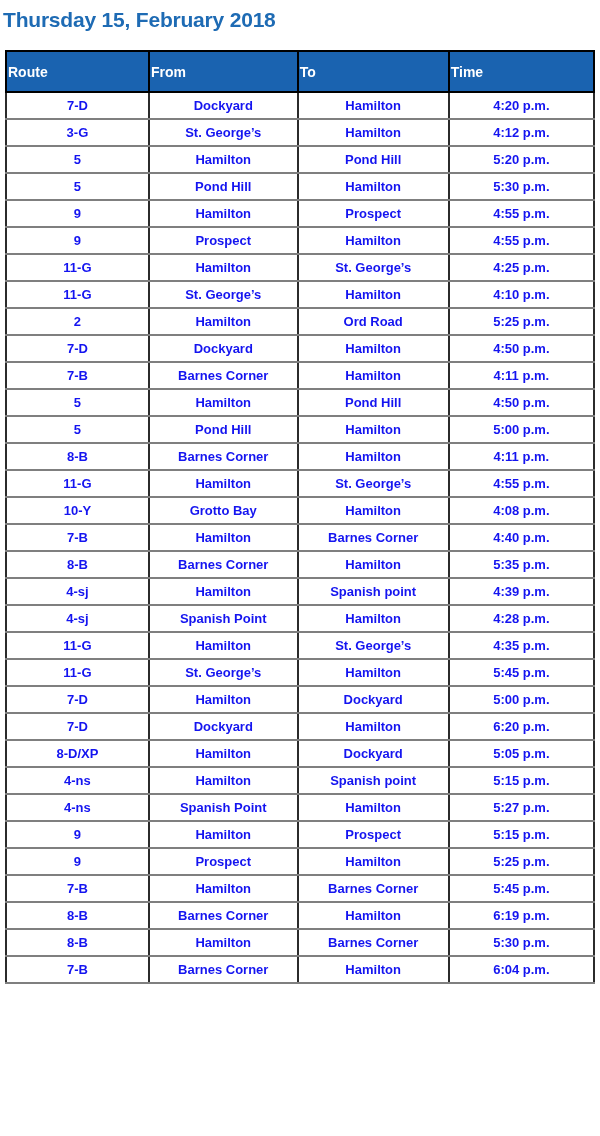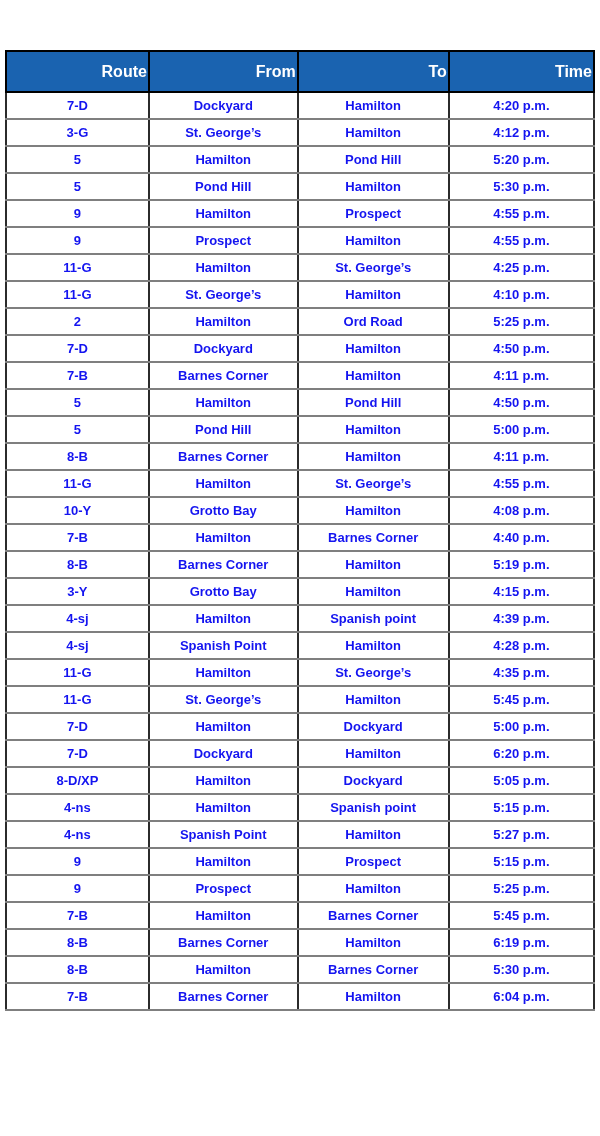--- a/index.html
+++ b/index.html
@@ -40,24 +40,24 @@
     left: 5px;
     top: 50px;
     width: 590px;
     border-collapse: collapse;
     table-layout: fixed;
     border: 2px solid var(--grid-border, #2B2B2B);
   }
   table.schedule th {
     background: var(--header-bg, #1A63B0);
     color: var(--header-text, #FFFFFF);
-    font-size: 16px;
+    font-size: 14px;
     font-weight: bold;
     height: 41px;
-    text-align: right;
+    text-align: left;
     vertical-align: middle;
     border: 2px solid #000000;
   }
   table.schedule td {
     color: var(--cell-text, #1414F0);
     font-size: 13px;
     font-weight: bold;
     text-align: center;
     vertical-align: middle;
     height: 27px;
@@ -65,20 +65,21 @@
     border-left: 2px solid var(--grid-border, #2B2B2B);
     border-right: 2px solid var(--grid-border, #2B2B2B);
     border-top: 2px solid var(--row-border, #7F7F7F);
     border-bottom: 2px solid var(--row-border, #7F7F7F);
   }
 </style>
 </head>
 <body>
 
 <div class="page">
+  <h1 class="title">Thursday 15, February 2018</h1>
 
   <table class="schedule">
     <colgroup>
       <col style="width:24.3%">
       <col style="width:25.3%">
       <col style="width:25.7%">
       <col style="width:24.7%">
     </colgroup>
     <thead>
       <tr>
@@ -188,27 +189,21 @@
         <tr>
           <td>7-B</td>
           <td>Hamilton</td>
           <td>Barnes Corner</td>
           <td>4:40 p.m.</td>
         </tr>
         <tr>
           <td>8-B</td>
           <td>Barnes Corner</td>
           <td>Hamilton</td>
-          <td>5:19 p.m.</td>
-        </tr>
-        <tr>
-          <td>3-Y</td>
-          <td>Grotto Bay</td>
-          <td>Hamilton</td>
-          <td>4:15 p.m.</td>
+          <td>5:35 p.m.</td>
         </tr>
         <tr>
           <td>4-sj</td>
           <td>Hamilton</td>
           <td>Spanish point</td>
           <td>4:39 p.m.</td>
         </tr>
         <tr>
           <td>4-sj</td>
           <td>Spanish Point</td>

